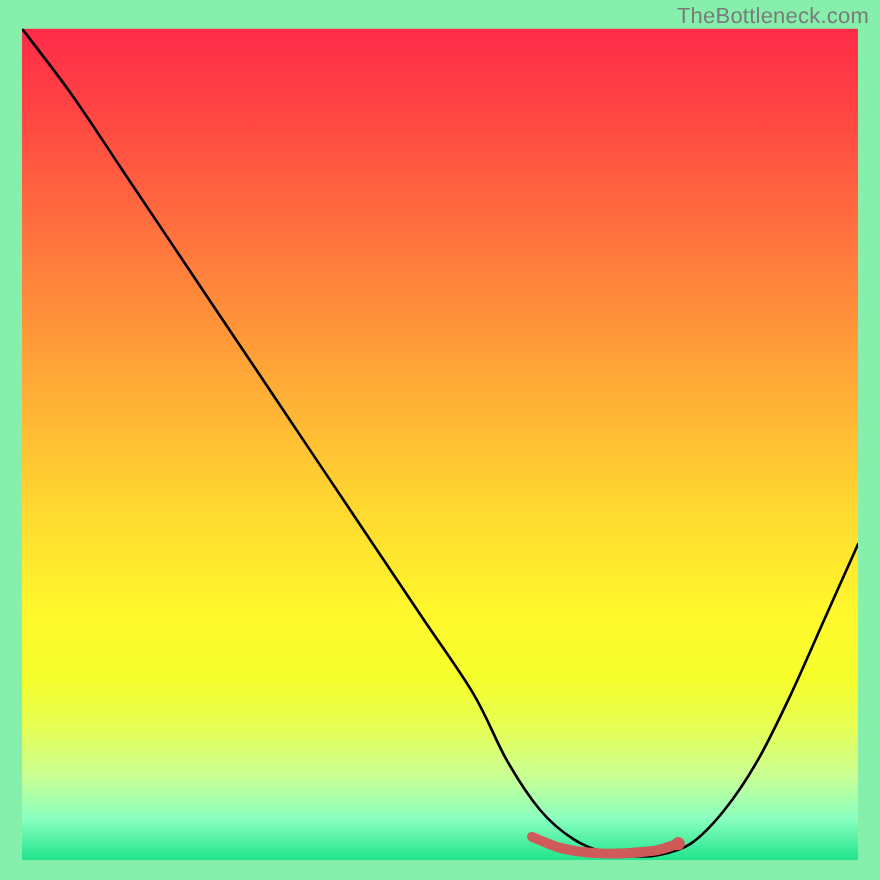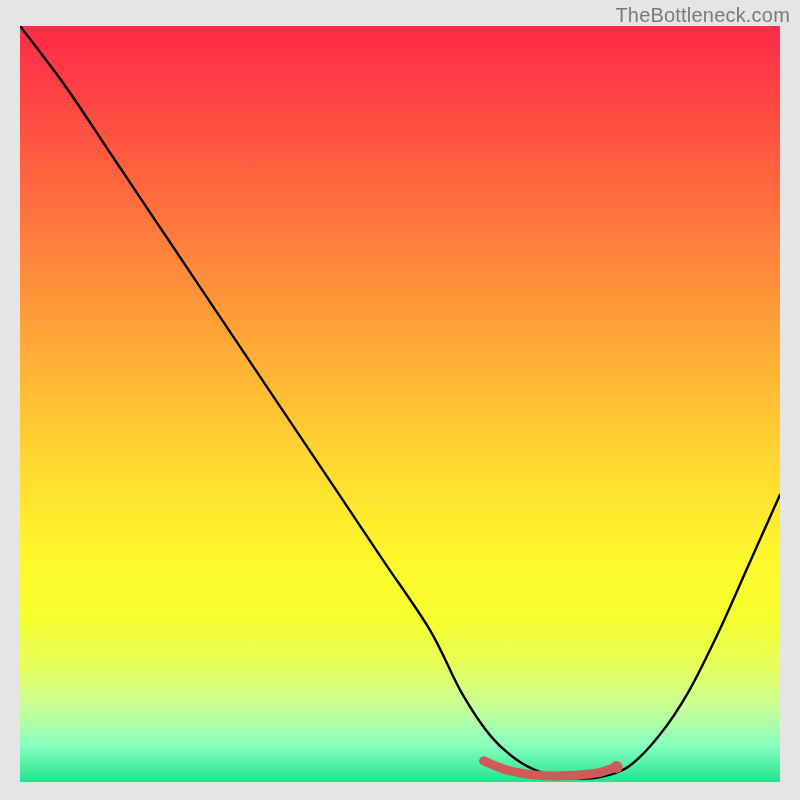--- a/index.html
+++ b/index.html
@@ -1,16 +1,16 @@
 <!DOCTYPE html>
 <html><head>
 <meta charset="utf-8">
 <style>
   html,body{margin:0;padding:0;width:800px;height:800px;background:#000;overflow:hidden;font-family:Arial,Helvetica,sans-serif}
-  .frame{position:absolute;left:0;top:0;width:800px;height:800px;background:#e5e5e5}
+  .frame{position:absolute;left:0;top:0;width:800px;height:800px;background:#86efac}
   .plot{position:absolute;left:20px;top:26px;width:760px;height:756px;overflow:hidden}
   .grad{width:100%;height:100%;background:linear-gradient(to bottom,
       #ff2b49 0%,
       #ff4543 10%,
       #ff6a3f 22%,
       #ff8f3a 34%,
       #ffb535 46%,
       #ffd930 58%,
       #fff72c 70%,
       #f6ff2c 78%,

